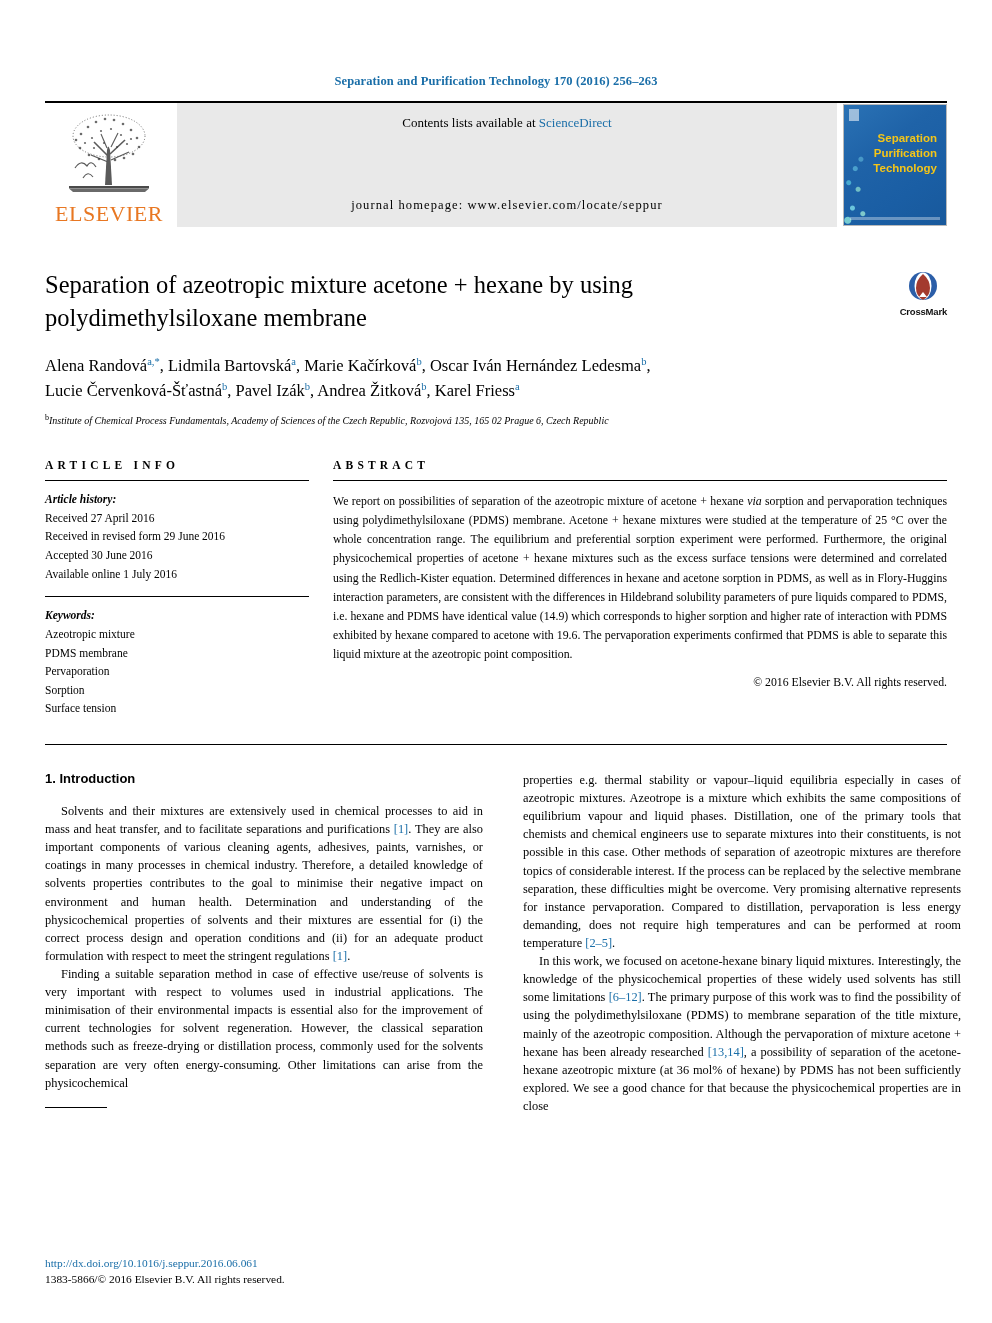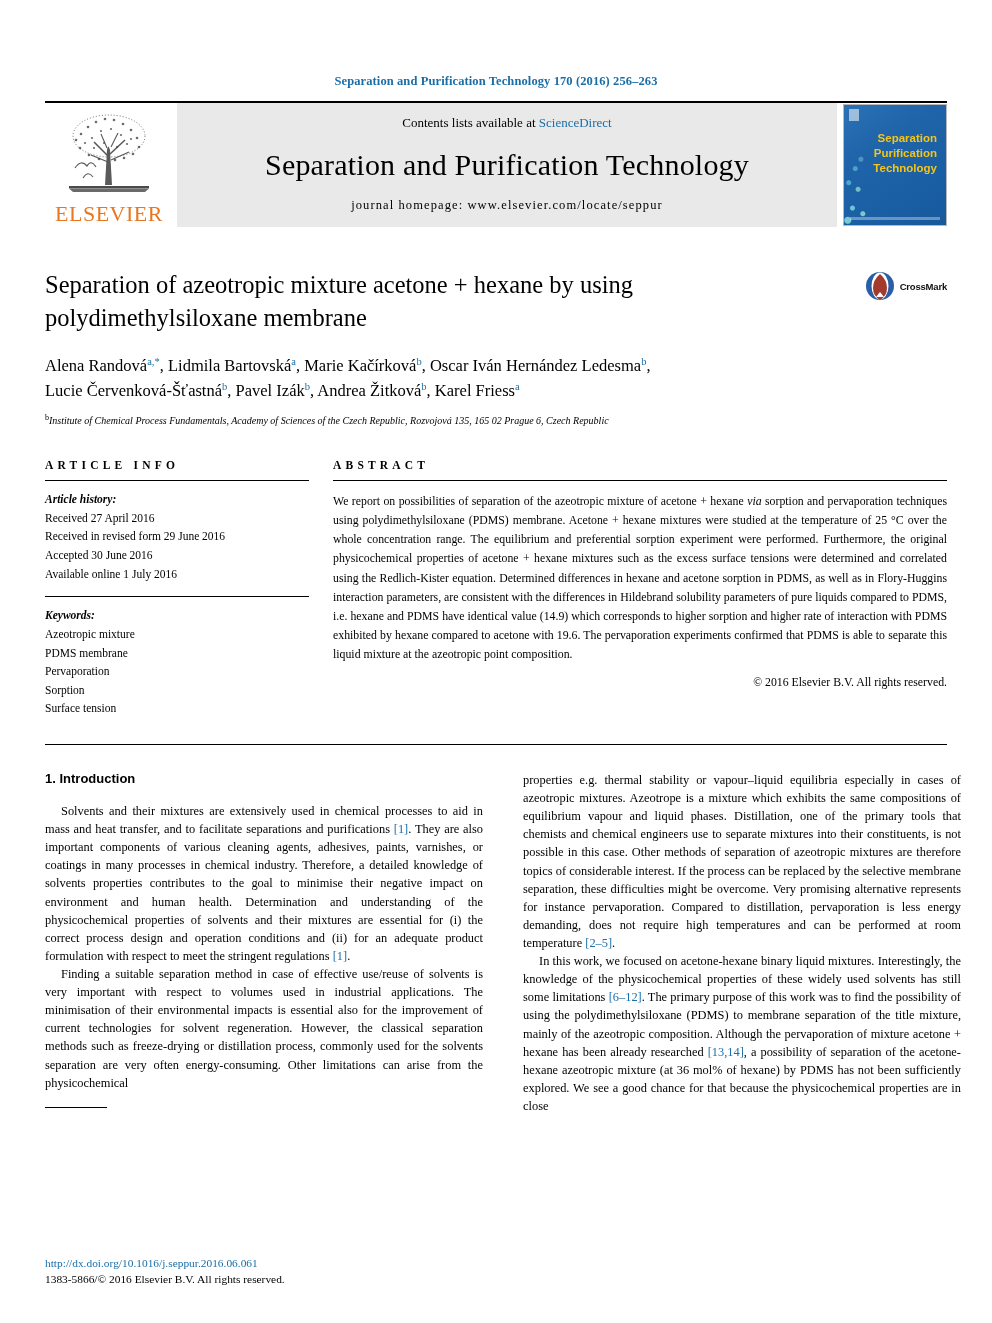--- a/index.html
+++ b/index.html
@@ -129,20 +129,21 @@
     font-weight: normal;
     line-height: 1.33;
     font-family: "Liberation Serif", serif;
   }
   .crossmark {
     position: absolute;
     right: 0; top: 2px;
     display: flex;
     align-items: center;
     gap: 5px;
+    flex-direction: column;
   }
   .crossmark-label {
     font-family: "Liberation Sans", sans-serif;
     font-size: 9.5px;
     font-weight: bold;
     color: #111;
     letter-spacing: -0.2px;
   }
   .authors {
     margin-top: 19px;
@@ -280,21 +281,20 @@
         </g>
       </svg>
       <div class="elsevier-word">ELSEVIER</div>
     </div>
 
     <div class="journal-band">
       <div class="contents-line">
         <span>Contents lists available at</span>
         <span class="sd">ScienceDirect</span>
       </div>
-      <div class="journal-title">Separation and Purification Technology</div>
       <div class="homepage-line">journal homepage: www.elsevier.com/locate/seppur</div>
     </div>
 
     <div class="cover-block">
       <div class="cover">
         <div class="speck"></div>
         <div class="cover-mark"></div>
         <div class="cover-title">
           <div>Separation</div>
           <div>Purification</div>

